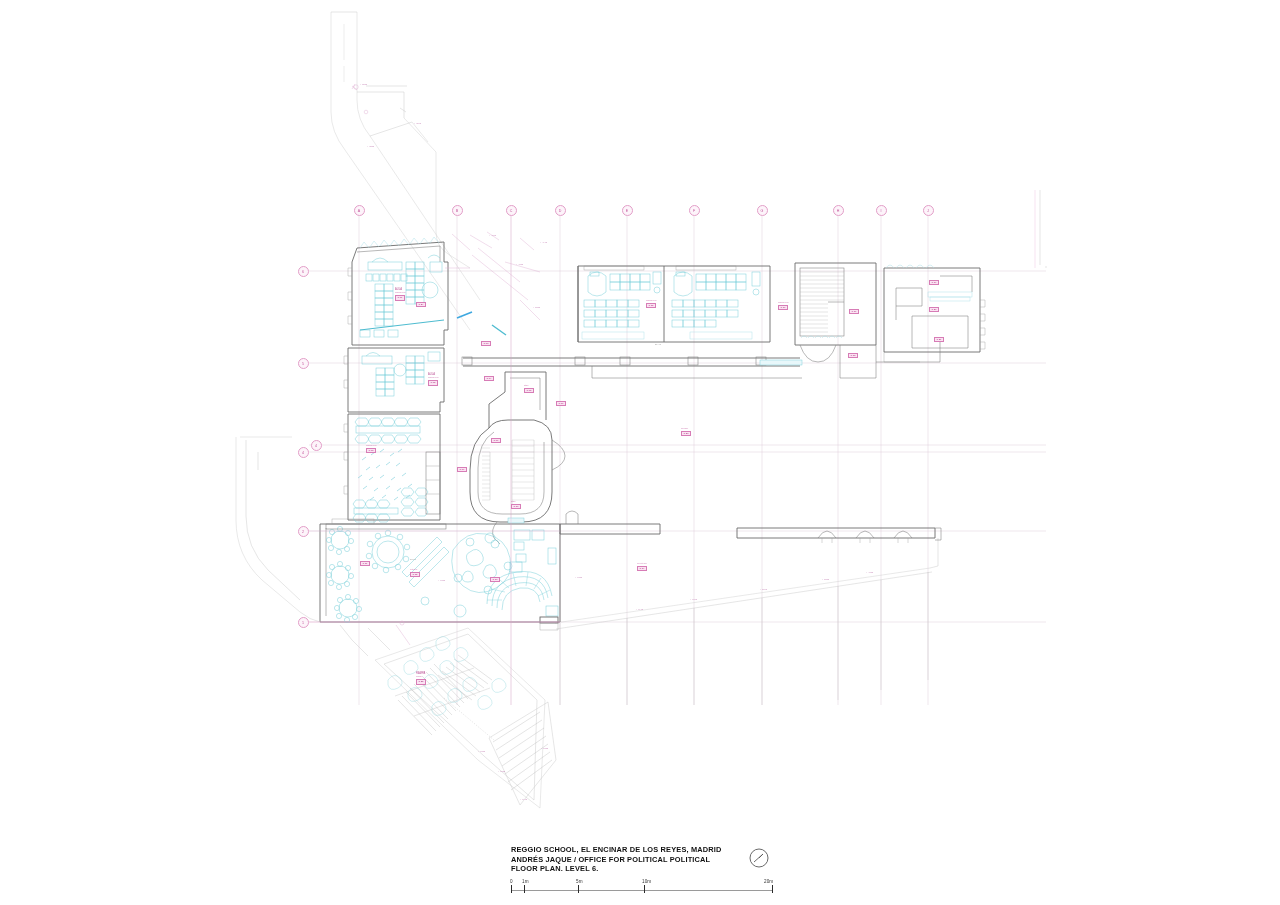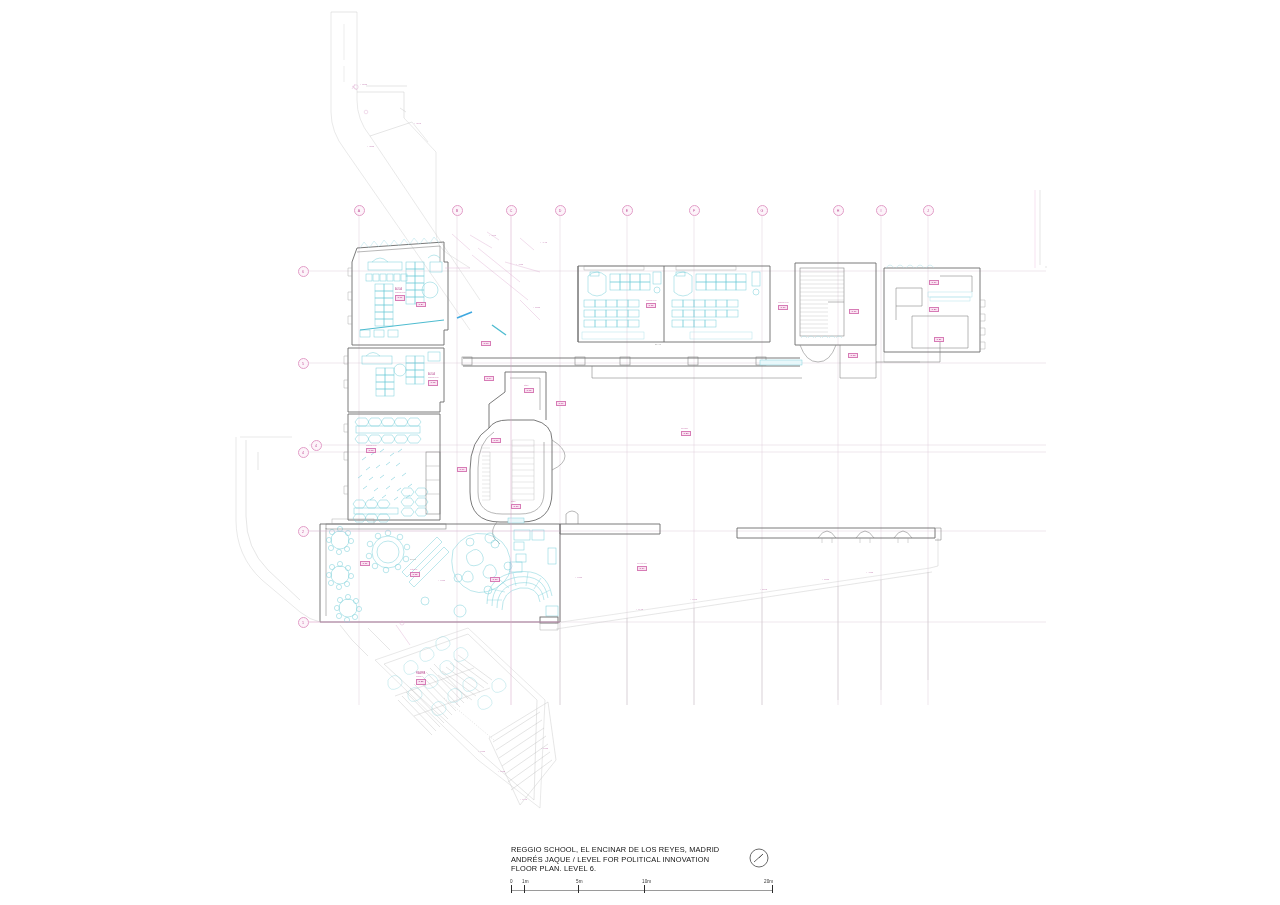--- a/index.html
+++ b/index.html
@@ -33,21 +33,21 @@
 
   
   #title-block {
     position: absolute;
     left: 511px;
     top: 845px;
     width: 300px;
   }
   #title-block .title-line {
     font-size: 7.4px;
-    font-weight: normal;
+    font-weight: bold;
     letter-spacing: 0.17px;
     line-height: 9.6px;
     white-space: nowrap;
     color: #111111;
   }
 
   
   #scale-bar {
     position: absolute;
     left: 511px;
@@ -925,21 +925,21 @@
     <div class="elev-tag" style="left:533px;top:306px">+ 5.20</div>
   </div>
 
   <div>
     <div class="dim-tag" style="left:655px;top:343px">29.40</div>
     <div class="dim-tag" style="left:410px;top:558px">18.60</div>
   </div>
 
   <div id="title-block">
     <div class="title-line">REGGIO SCHOOL, EL ENCINAR DE LOS REYES, MADRID</div>
-    <div class="title-line">ANDRÉS JAQUE / LEVEL FOR POLITICAL INNOVATION</div>
+    <div class="title-line">ANDRÉS JAQUE / OFFICE FOR POLITICAL POLITICAL</div>
     <div class="title-line">FLOOR PLAN. LEVEL 6.</div>
   </div>
 
   <div id="north-arrow">
     <svg viewBox="0 0 22 22" width="22" height="22">
       <circle cx="11" cy="11" r="9" fill="none" stroke="#5a5a5a" stroke-width="0.9"></circle>
       <line x1="6" y1="15" x2="15" y2="7" stroke="#5a5a5a" stroke-width="0.9"></line>
       <line x1="11" y1="11" x2="15" y2="7" stroke="#5a5a5a" stroke-width="0.9"></line>
     </svg>
   </div>

